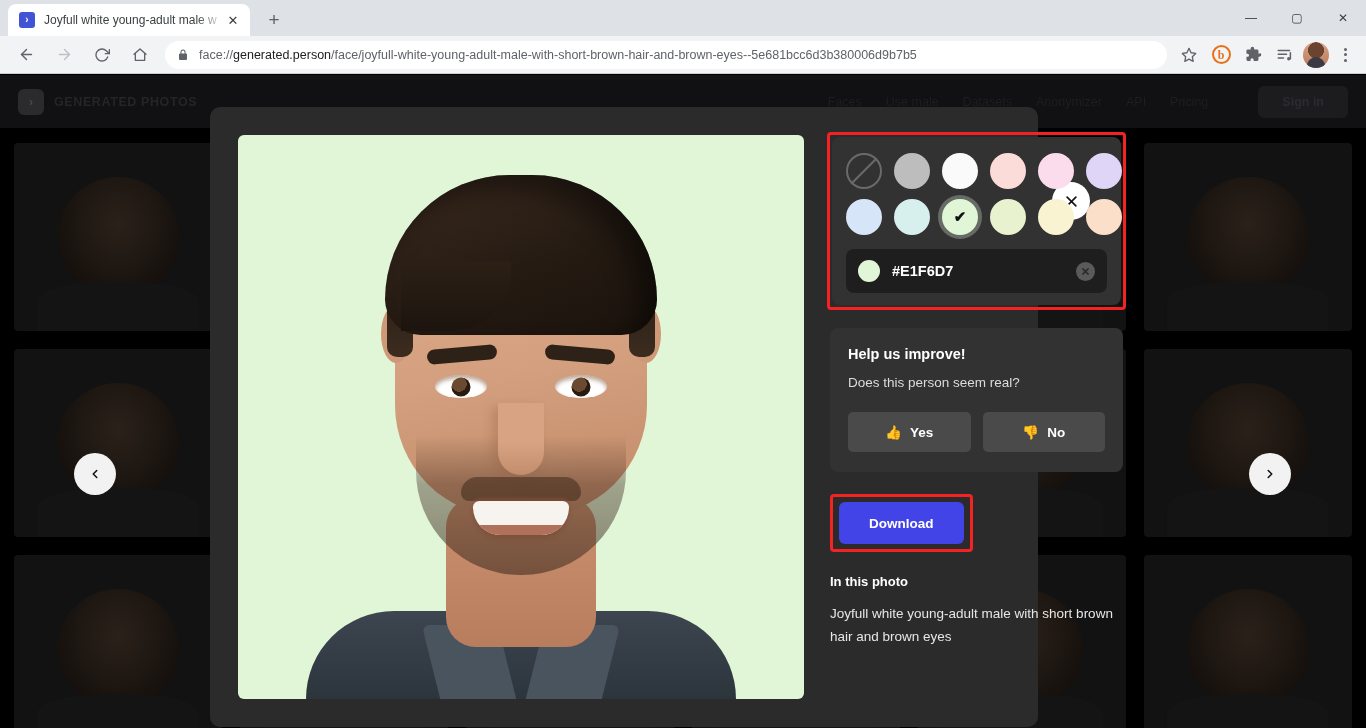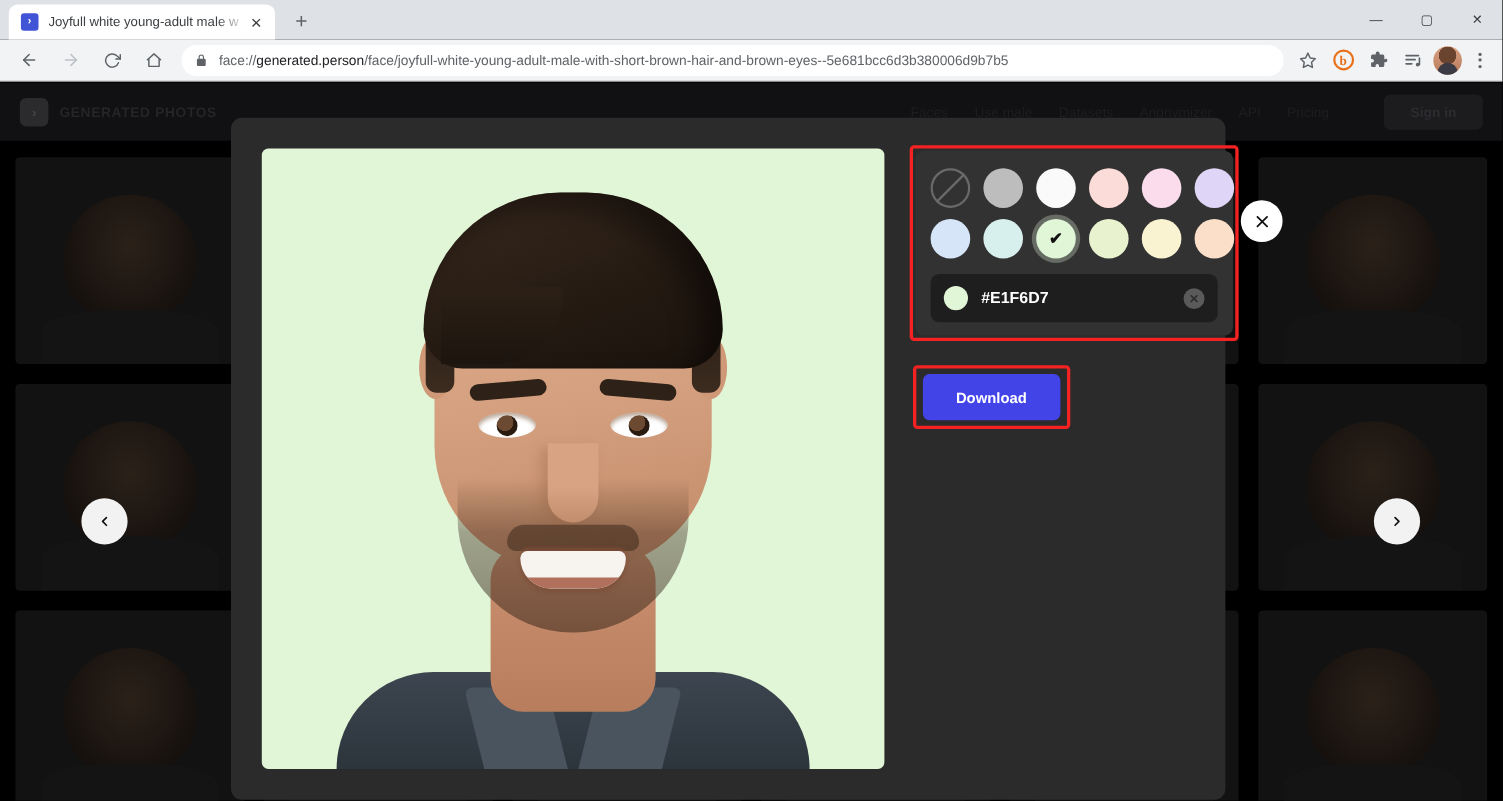--- a/index.html
+++ b/index.html
@@ -154,21 +154,21 @@
   }
   .thumb::after {
     content:""; position:absolute; left:50%; bottom:0;
     transform:translateX(-50%); width:78%; height:26%;
     border-radius: 40% 40% 0 0; background:#141414;
   }
 
   
   .modal {
     position: absolute; left: 210px; top: 32px;
-    width: 904px; height: 620px;
+    width: 828px; height: 620px;
     background: #2b2b2b; border-radius: 10px;
   }
   .modal-inner { display: flex; height: 100%; padding: 28px; gap: 26px; }
 
   .photo-pane {
     width: 566px; height: 564px; border-radius: 6px;
     background: #e1f6d7; overflow: hidden; position: relative;
     flex: 0 0 566px;
   }
 
@@ -553,26 +553,44 @@
                 <span class="hexclear">
                   <svg width="9" height="9" viewBox="0 0 24 24" fill="none" stroke="#2b2b2b" stroke-width="4" stroke-linecap="round">
                       <line x1="5" y1="5" x2="19" y2="19"></line>
                       <line x1="19" y1="5" x2="5" y2="19"></line>
                     </svg>
                 </span>
               </div>
             </div>
           </div>
 
+          <div class="improve">
+            <h3>Help us improve!</h3>
+            <p>Does this person seem real?</p>
+            <div class="vote-row">
+              <div class="vote">
+                <span>👍</span>
+                <span>Yes</span>
+              </div>
+              <div class="vote">
+                <span>👎</span>
+                <span>No</span>
+              </div>
+            </div>
+          </div>
 
           <div class="cta-row">
             <div class="dl-hl">
               <div class="btn-download">Download</div>
             </div>
           </div>
 
+          <div class="inphoto">
+            <h4>In this photo</h4>
+            <p>Joyfull white young-adult male with short brown hair and brown eyes</p>
+          </div>
 
         </div>
       </div>
     </div>
 
   </div>
 </div>
 
 </body></html>

